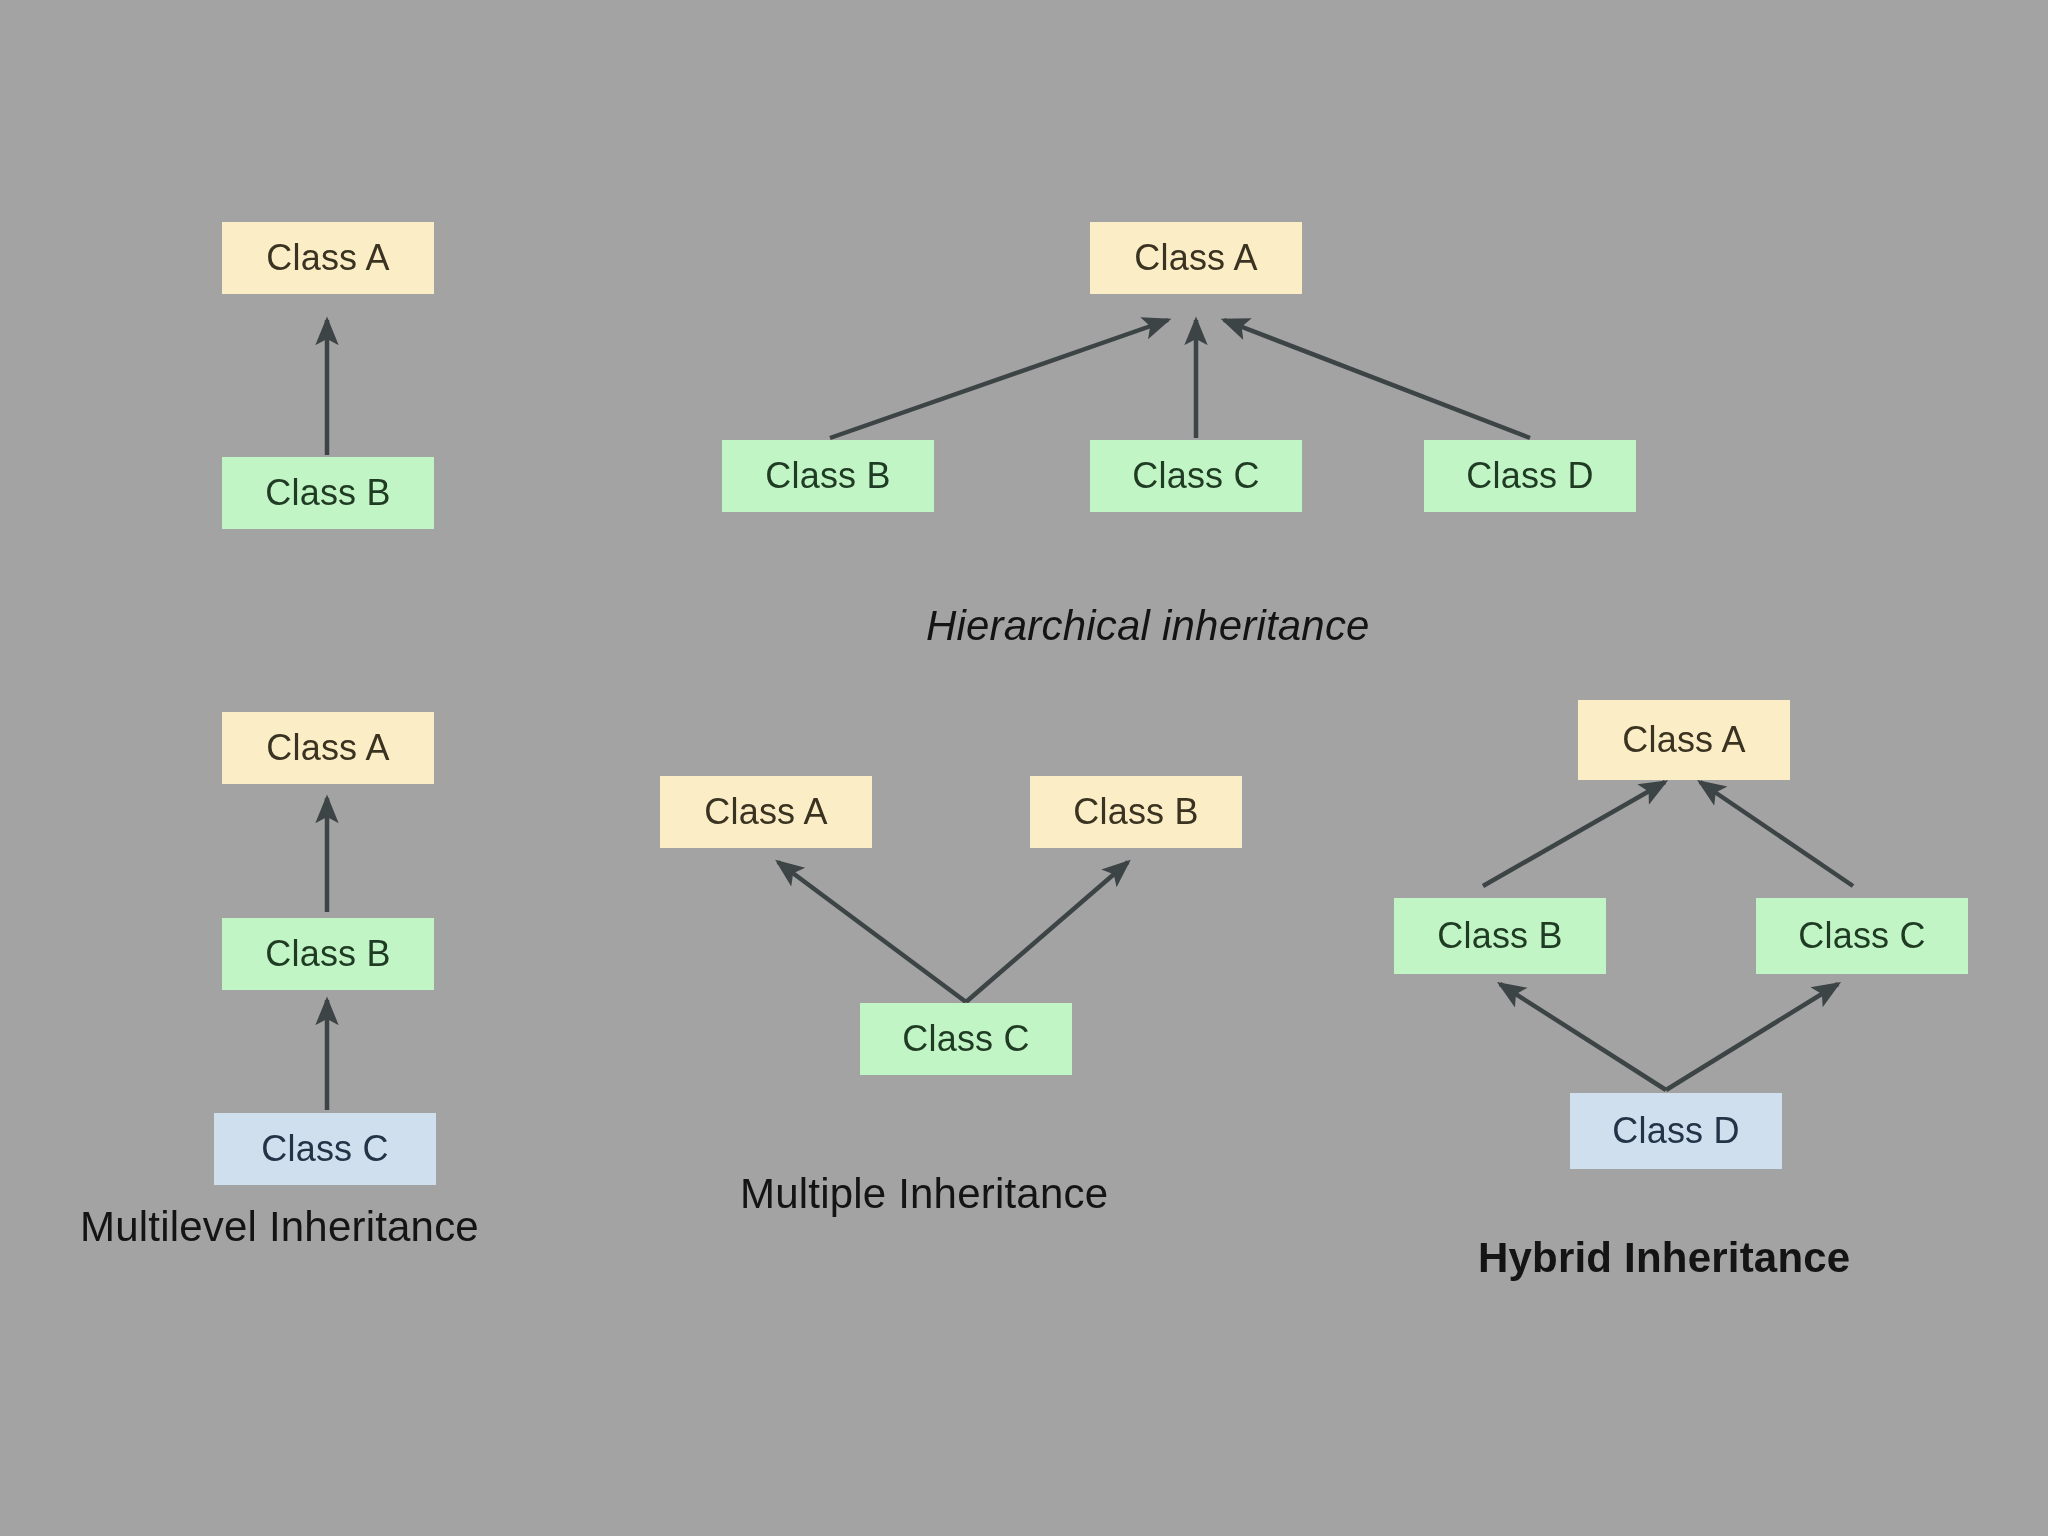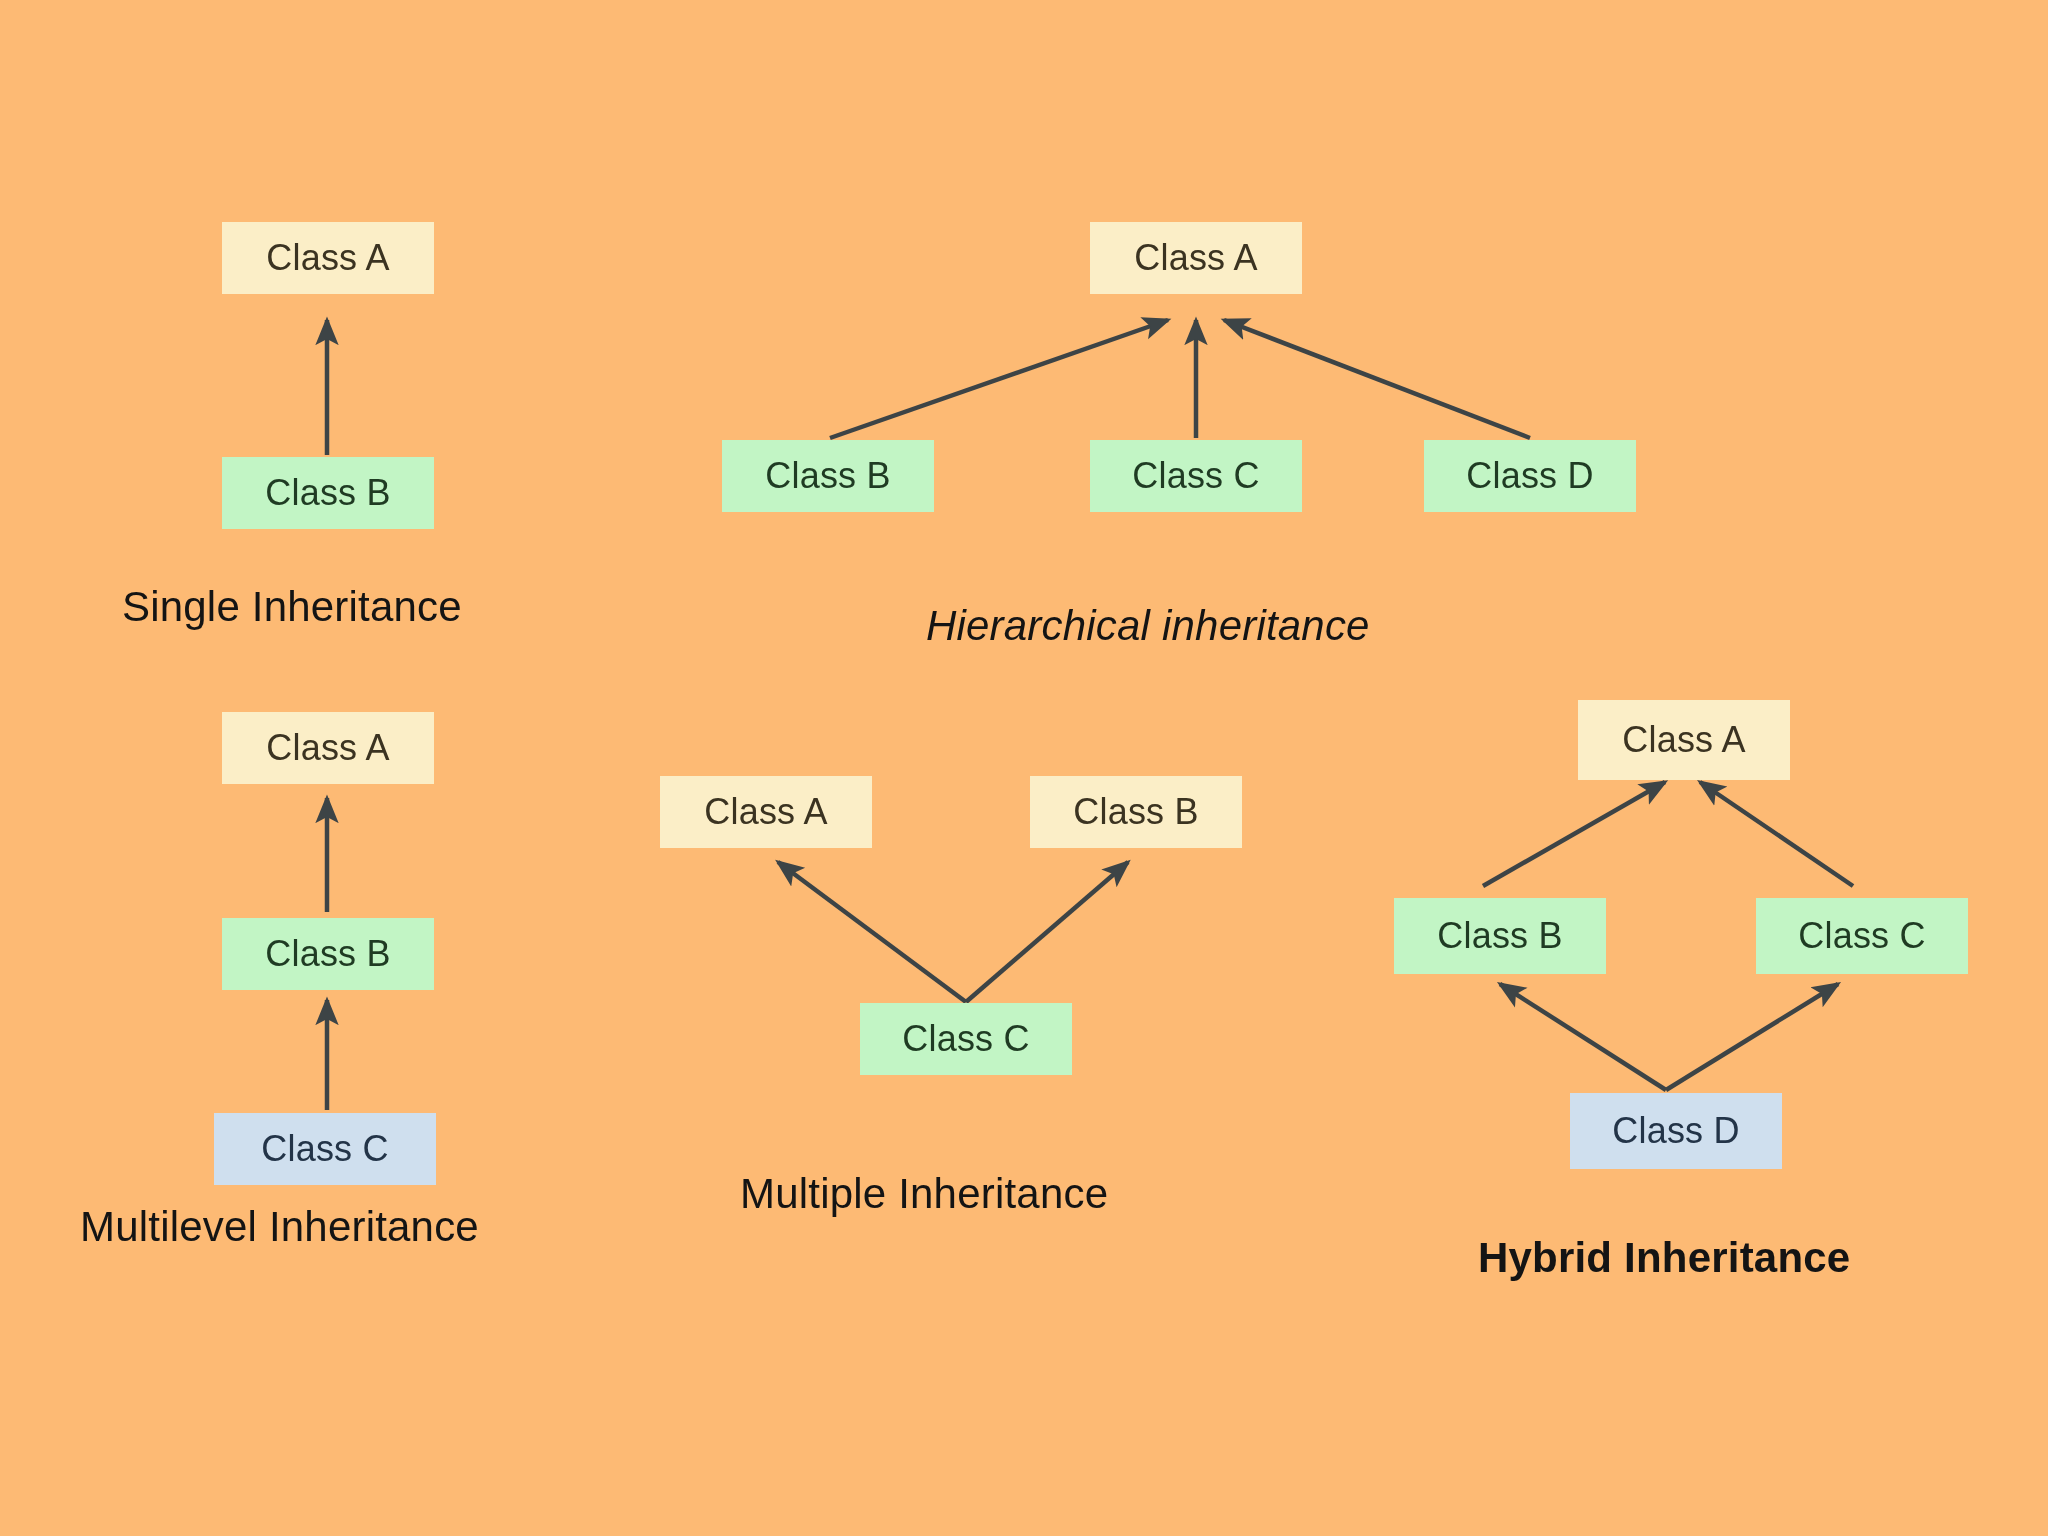--- a/index.html
+++ b/index.html
@@ -4,21 +4,21 @@
 <style>
   html, body {
     margin: 0;
     padding: 0;
     background: #ffffff;
   }
   #canvas {
     position: relative;
     width: 2048px;
     height: 1536px;
-    background: #fdba74;
+    background: #a3a3a3;
     font-family: "Liberation Sans", sans-serif;
     overflow: hidden;
   }
   .node {
     position: absolute;
     display: flex;
     align-items: center;
     justify-content: center;
     font-size: 36px;
     color: #1c3320;
@@ -83,21 +83,20 @@
 
     <line x1="1666" y1="1090" x2="1838" y2="984" stroke="#3d4446" stroke-width="4.5" marker-end="url(#arrowhead)"></line>
   </svg>
 
   <div class="node yellow" style="left:222px; top:222px; width:212px; height:72px;">
     <span>Class A</span>
   </div>
   <div class="node green" style="left:222px; top:457px; width:212px; height:72px;">
     <span>Class B</span>
   </div>
-  <div class="caption" style="left:122px; top:583px;">Single Inheritance</div>
 
   <div class="node yellow" style="left:1090px; top:222px; width:212px; height:72px;">
     <span>Class A</span>
   </div>
   <div class="node green" style="left:722px; top:440px; width:212px; height:72px;">
     <span>Class B</span>
   </div>
   <div class="node green" style="left:1090px; top:440px; width:212px; height:72px;">
     <span>Class C</span>
   </div>

